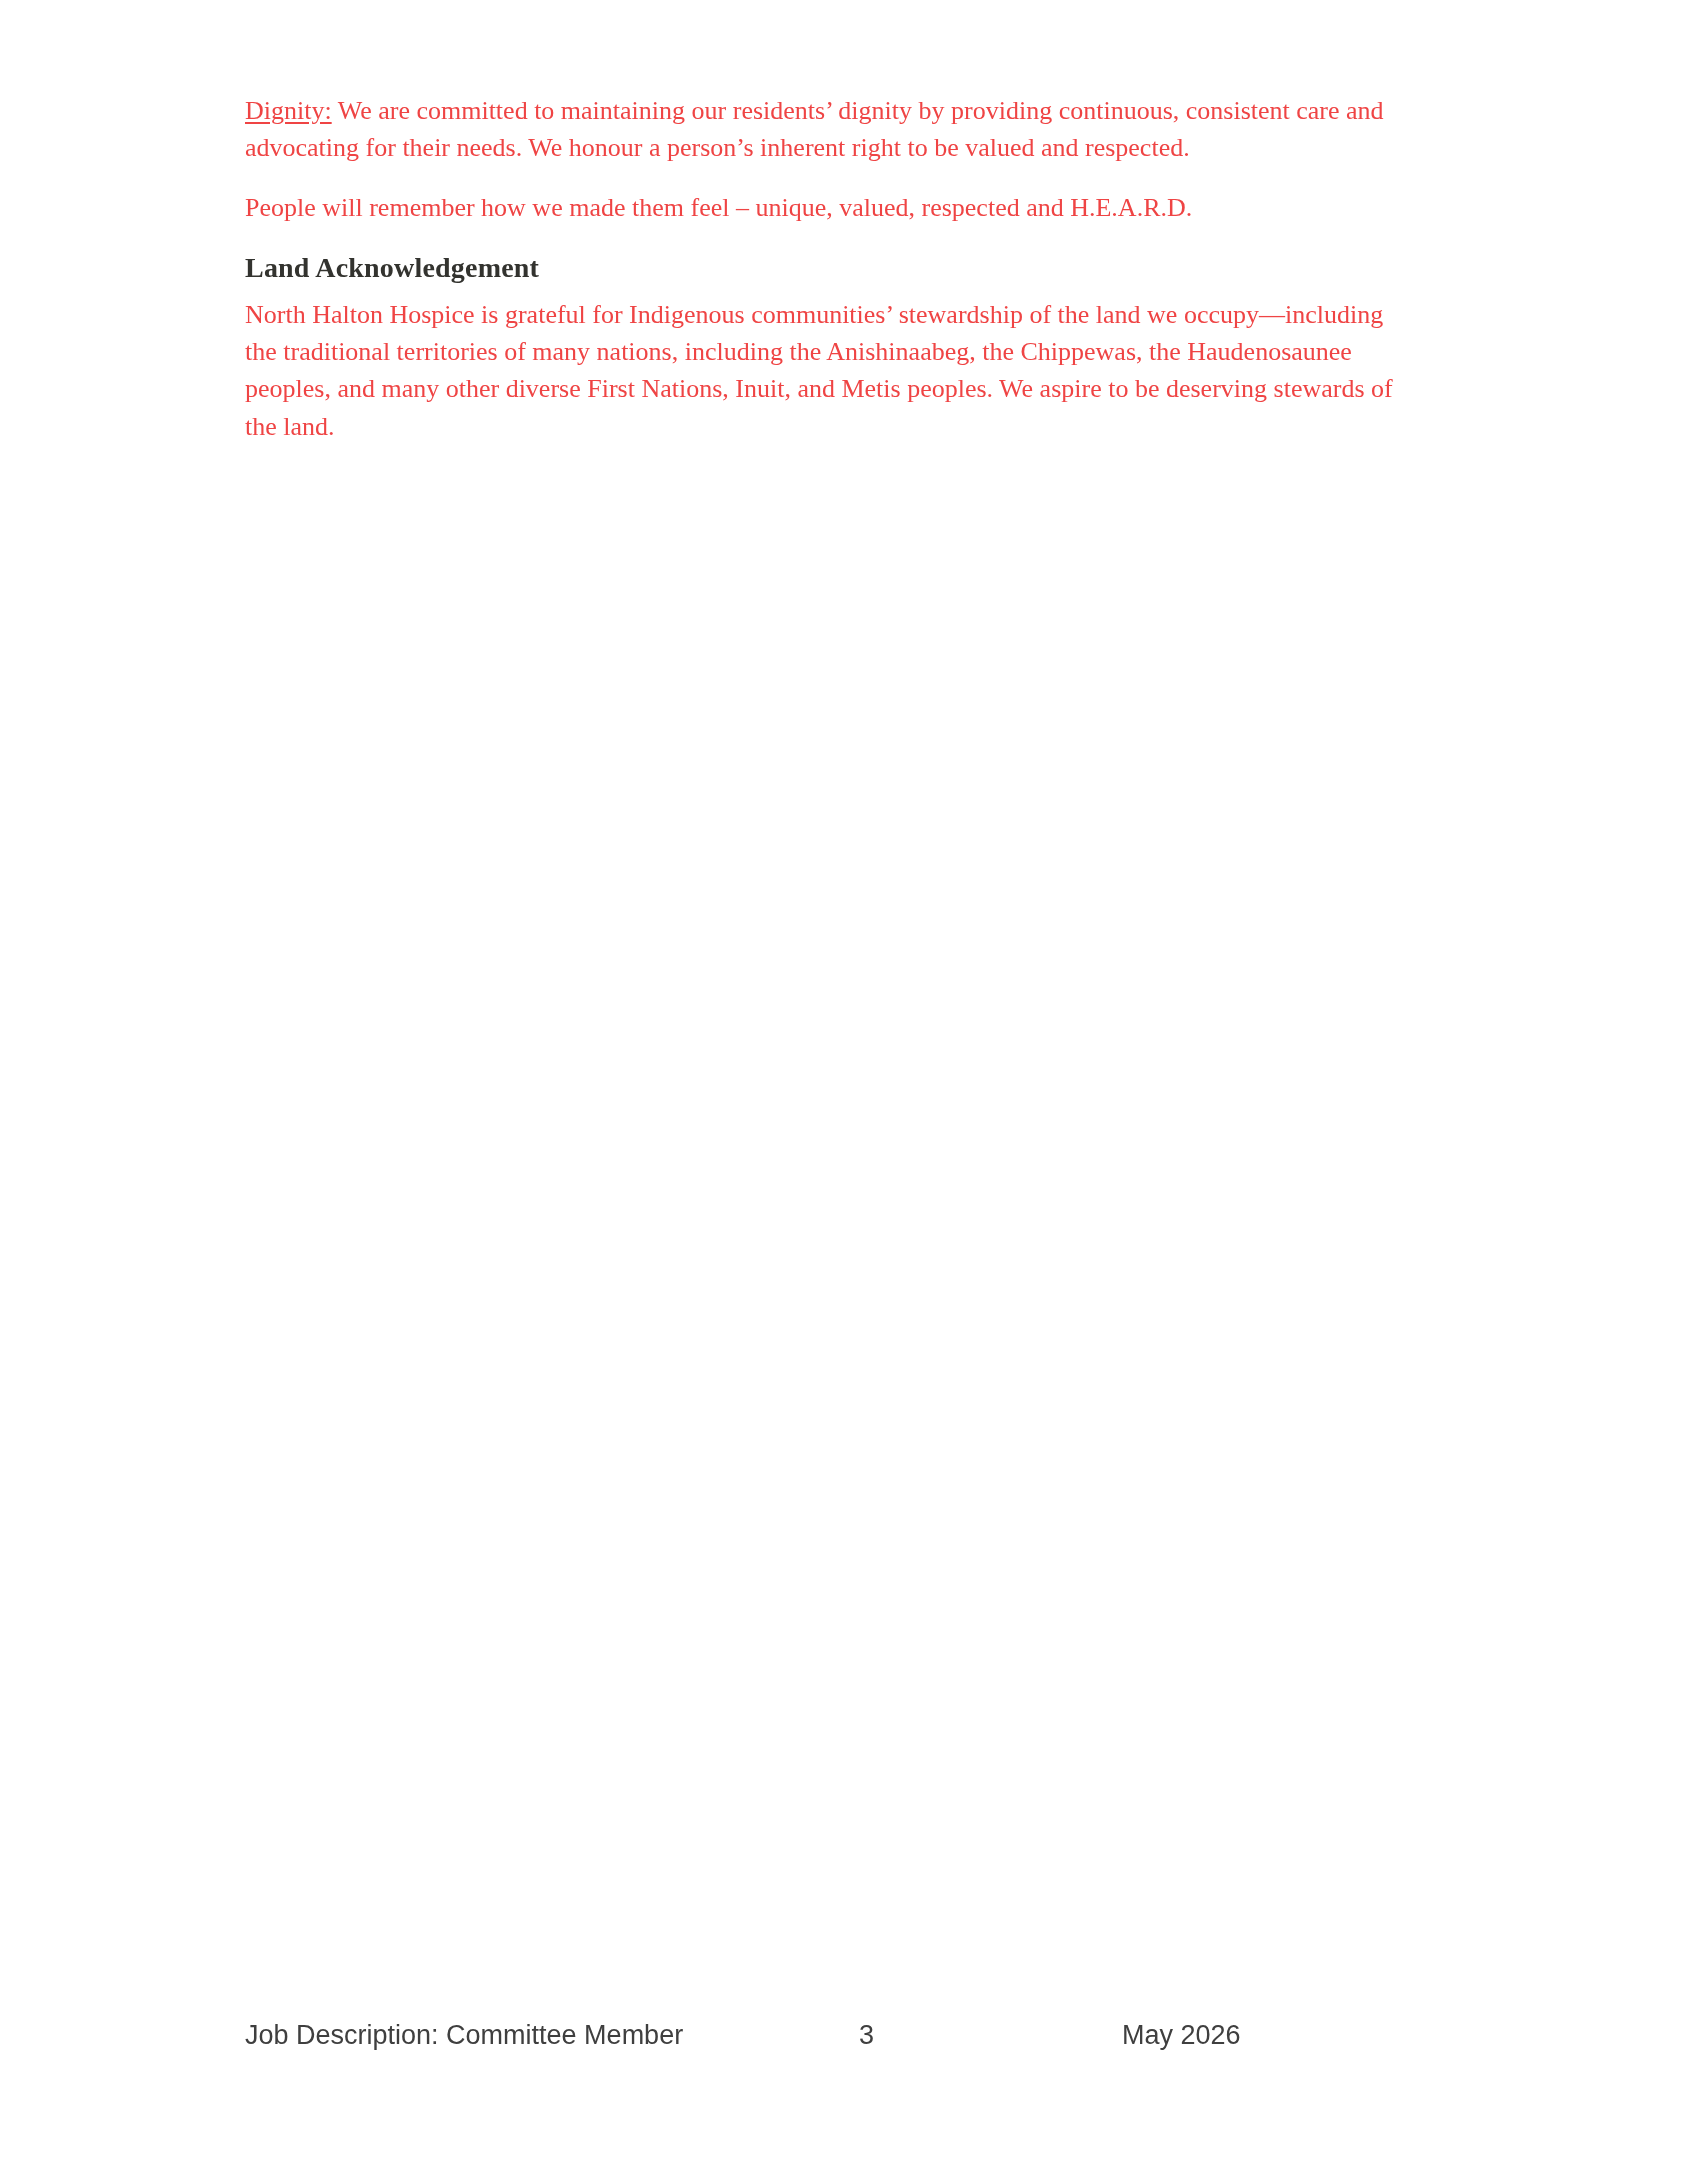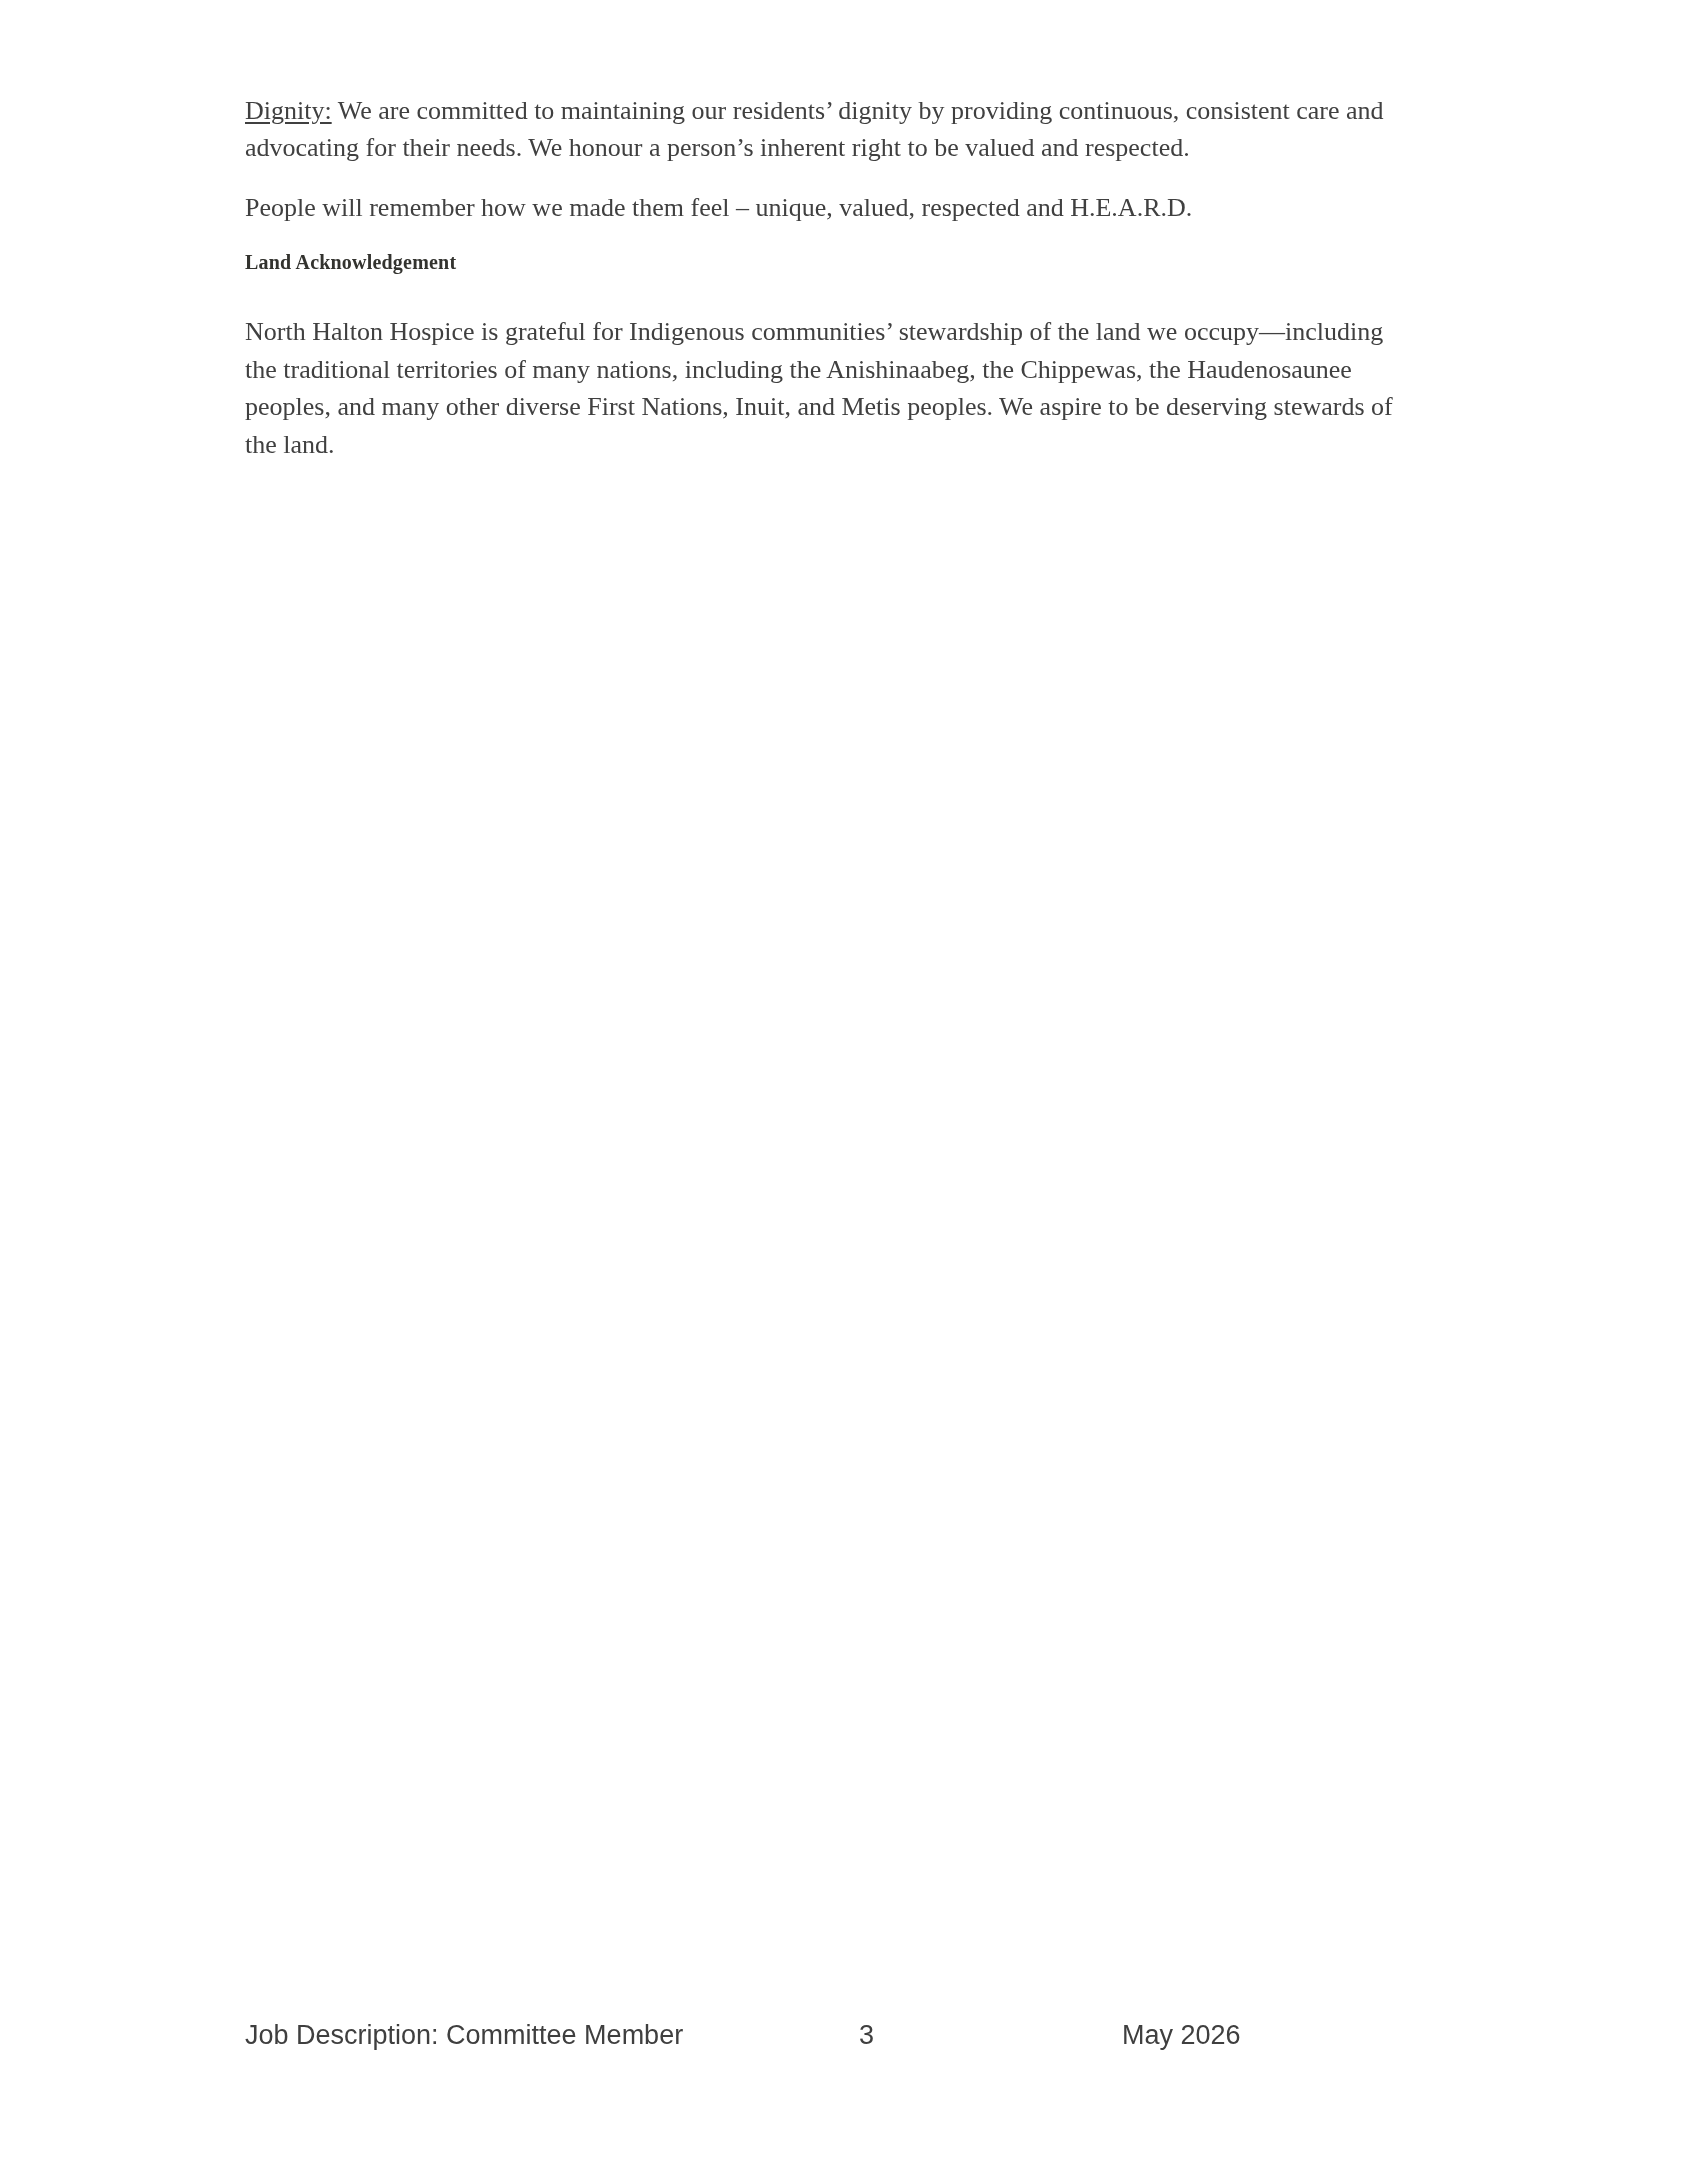--- a/index.html
+++ b/index.html
@@ -26,33 +26,33 @@
     position: absolute;
     left: 245px;
     top: 92px;
     width: 1175px;
   }
 
   p.body-text {
     margin: 0 0 22px 0;
     font-size: 26px;
     line-height: 1.44;
-    color: #404040;
+    color: #ef4444;
     font-family: "Liberation Serif", serif;
     text-align: left;
   }
 
   .lead-label {
     text-decoration: underline;
     text-underline-offset: 2.6px;
   }
 
   h2.section-heading {
-    margin: 0 0 37px 0;
-    font-size: 20px;
+    margin: 0 0 8px 0;
+    font-size: 28px;
     line-height: 1.4;
     font-weight: bold;
     color: #33332f;
     font-family: "Liberation Serif", serif;
     letter-spacing: 0.2px;
   }
 
   .para-gap-small { margin-bottom: 20.4px; }
 
   .footer {

